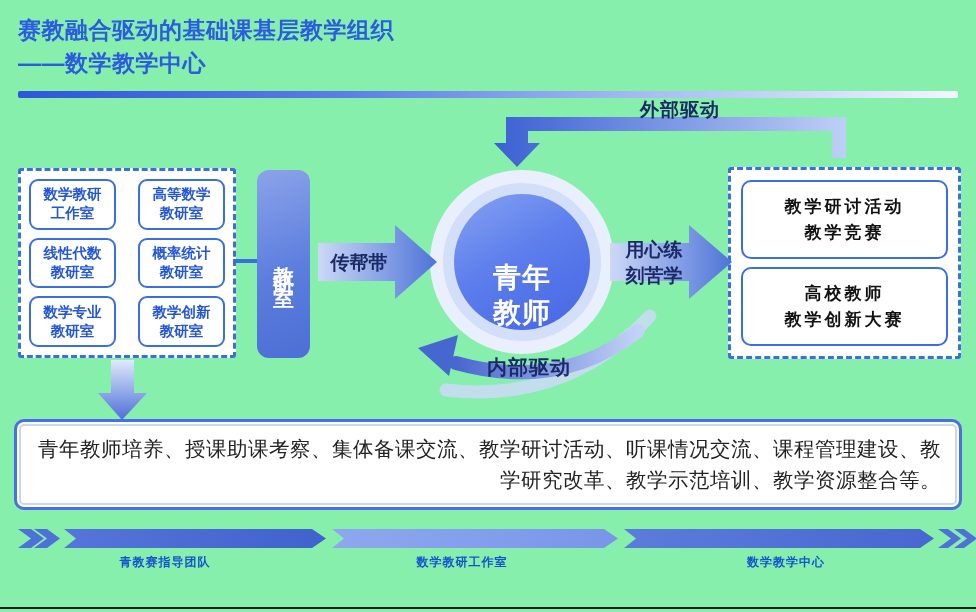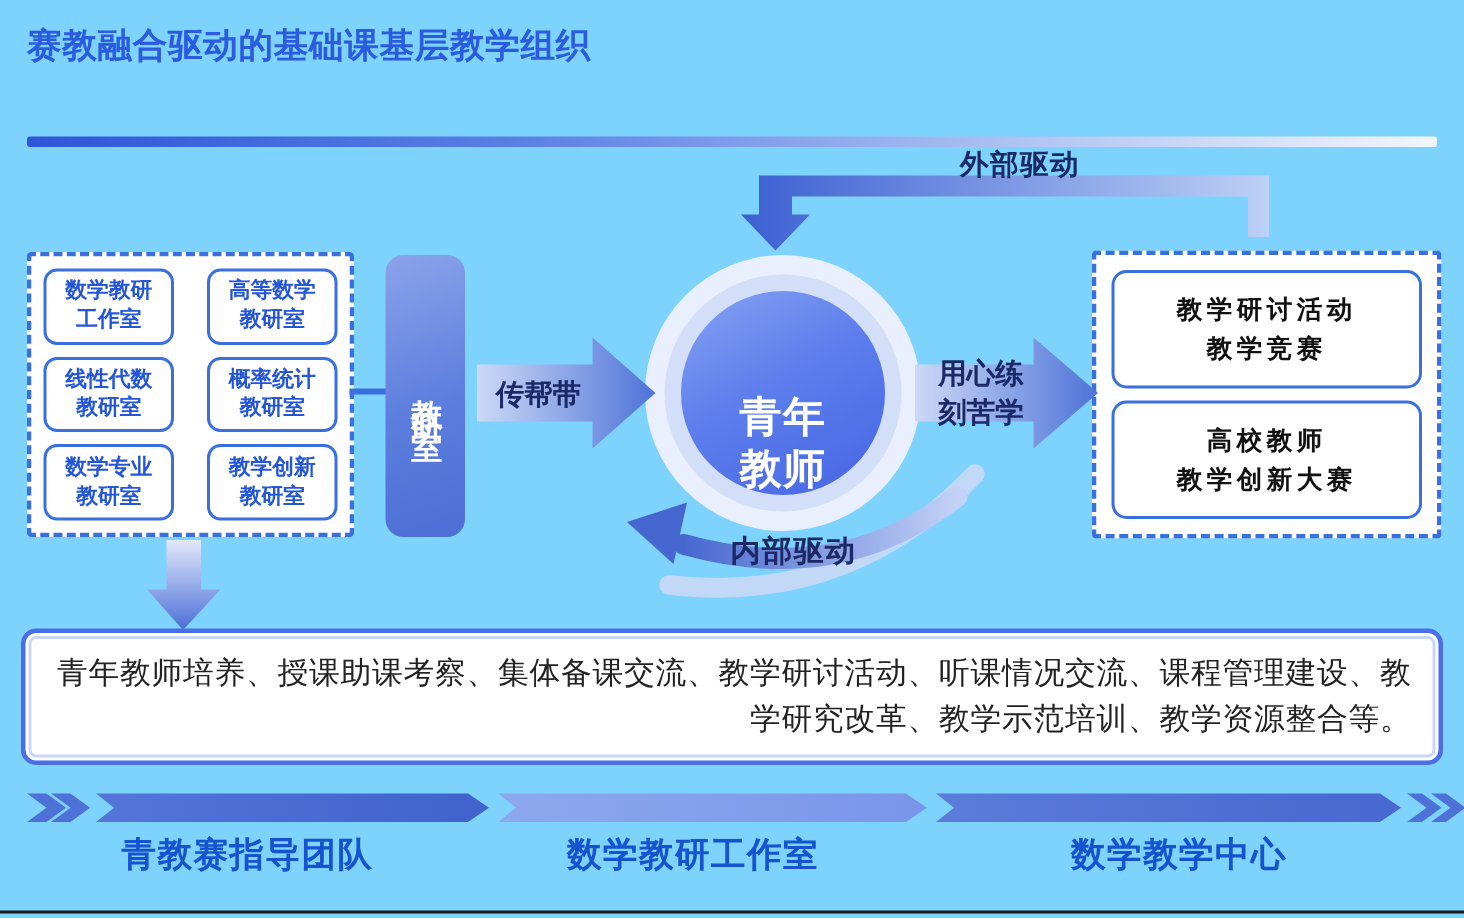--- a/index.html
+++ b/index.html
@@ -1,17 +1,17 @@
 <!DOCTYPE html>
 <html><head>
 <meta charset="utf-8">
 <style>
   html,body{margin:0;padding:0;}
   body{font-family:"Liberation Sans","DejaVu Sans",sans-serif;background:#fff;}
-  #canvas{position:relative;width:976px;height:612px;background:#7dd3fc;overflow:hidden;}
+  #canvas{position:relative;width:976px;height:612px;background:#86efac;overflow:hidden;}
 
   
   .title{position:absolute;left:18px;top:14px;color:#2b5ce0;font-weight:bold;
          font-size:23px;line-height:1.45;letter-spacing:.5px;}
   .divider{position:absolute;left:18px;top:91px;width:940px;height:7px;border-radius:2px;
            background:linear-gradient(to right,#2e56d8 0%,#5b7fe4 35%,#aec2f2 70%,#f2f6fe 100%);}
 
   
   .left-group{position:absolute;left:18px;top:168px;width:218px;height:190px;
               border:3px dashed #3a6fe0;border-radius:3px;box-sizing:border-box;
@@ -58,35 +58,36 @@
 
   
   .activities{position:absolute;left:14px;top:419px;width:948px;height:91px;box-sizing:border-box;
               border:3px solid #4a6ee8;border-radius:10px;background:#fff;
               box-shadow:inset 0 0 0 2px #fff, inset 0 0 0 4px #c9d6f6;
               display:flex;align-items:center;padding:10px 18px;}
   .activities div{color:#222;font-size:20.5px;line-height:1.5;letter-spacing:.5px;text-align:right;}
 
   
   .banner-label{position:absolute;top:554px;width:200px;text-align:center;
-                color:#1553cf;font-weight:bold;font-size:23px;letter-spacing:1px;}
+                color:#1553cf;font-weight:bold;font-size:12px;letter-spacing:1px;}
   .bl-1{left:65px;} .bl-2{left:362px;} .bl-3{left:686px;}
 
   .bottom-line{position:absolute;left:0;top:607px;width:976px;height:2px;background:#1d1d1d;}
 
   svg.overlay{position:absolute;left:0;top:0;pointer-events:none;}
   .z1{z-index:1;} .z2{z-index:2;} .z3{z-index:3;} .z4{z-index:4;}
 </style>
 </head>
 <body>
 
 <div id="canvas">
 
   <div class="title">
     <div>赛教融合驱动的基础课基层教学组织</div>
+    <div>——数学教学中心</div>
   </div>
   <div class="divider"></div>
 
   <svg class="overlay z1" width="976" height="612" viewBox="0 0 976 612">
     <defs>
       <linearGradient id="gSwoosh" x1="1" y1="0" x2="0" y2="0">
         <stop offset="0" stop-color="#c3d2f6"></stop>
           <stop offset="1" stop-color="#4767d0"></stop>
       </linearGradient>
     </defs>

